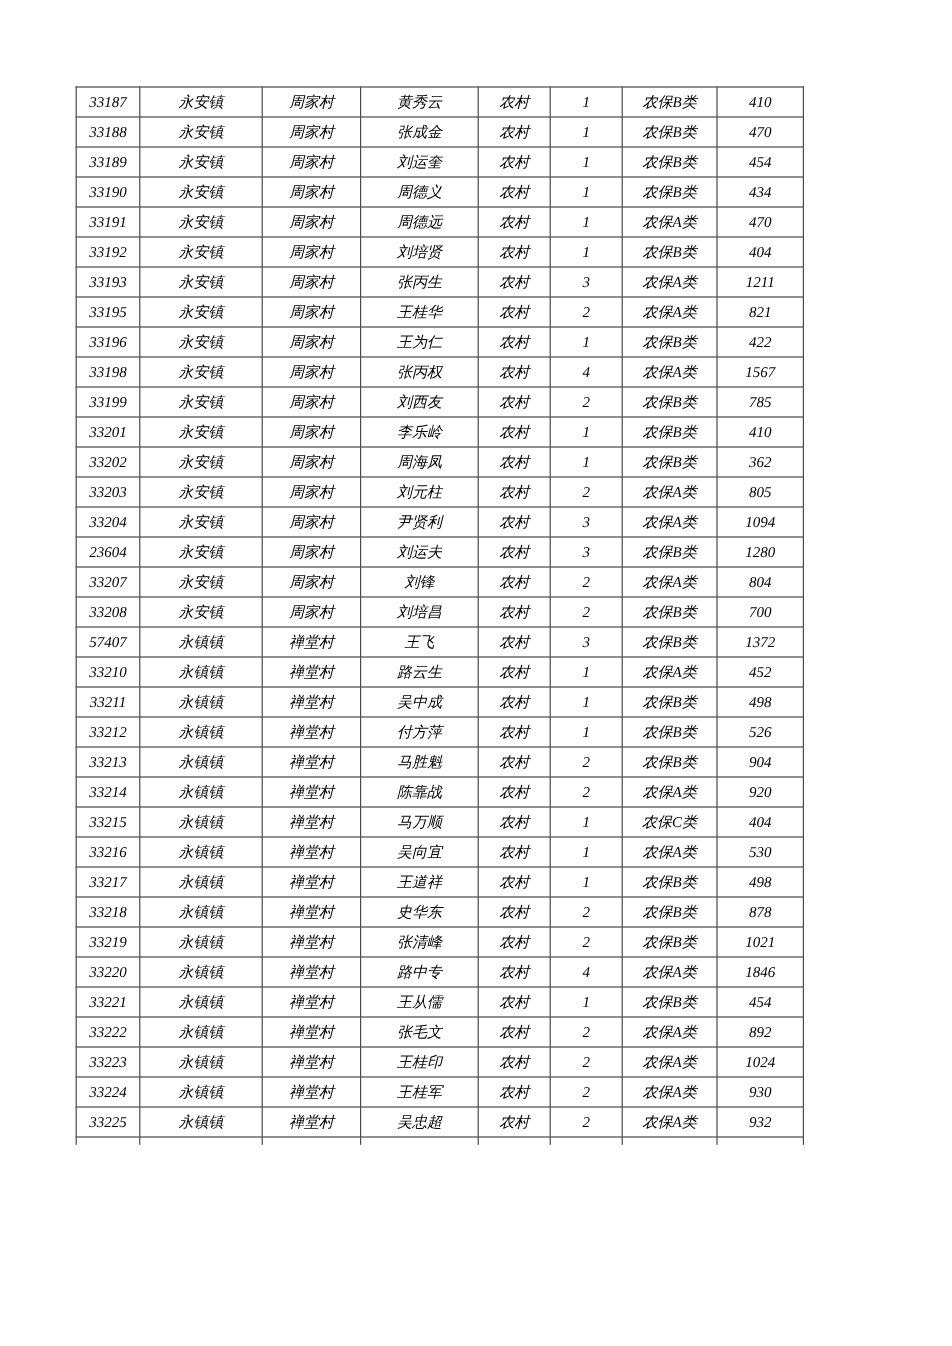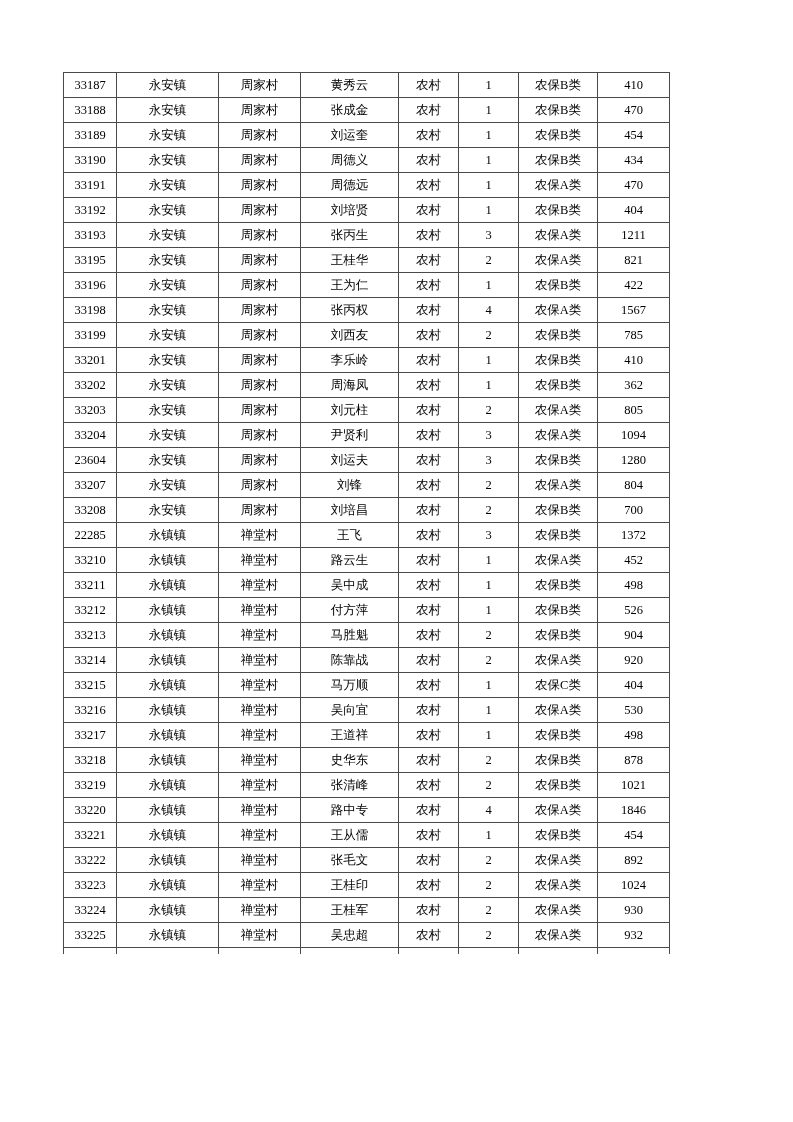--- a/index.html
+++ b/index.html
@@ -15,20 +15,21 @@
     font-family: "Liberation Serif", "DejaVu Serif", serif;
   }
   .sheet {
     position: absolute;
     left: 63px;
     top: 72px;
   }
   table.records {
     border-collapse: collapse;
     table-layout: fixed;
+    font-style: italic;
   }
   table.records td {
     border: 1px solid #4a4a4a;
     height: 24px;
     text-align: center;
     vertical-align: middle;
     font-size: 12.5px;
     color: #000000;
     padding: 0 2px;
     overflow: hidden;
@@ -237,21 +238,21 @@
           <td>33208</td>
           <td>永安镇</td>
           <td>周家村</td>
           <td>刘培昌</td>
           <td>农村</td>
           <td>2</td>
           <td>农保B类</td>
           <td>700</td>
         </tr>
         <tr>
-          <td>22285</td>
+          <td>57407</td>
           <td>永镇镇</td>
           <td>禅堂村</td>
           <td>王飞</td>
           <td>农村</td>
           <td>3</td>
           <td>农保B类</td>
           <td>1372</td>
         </tr>
         <tr>
           <td>33210</td>

